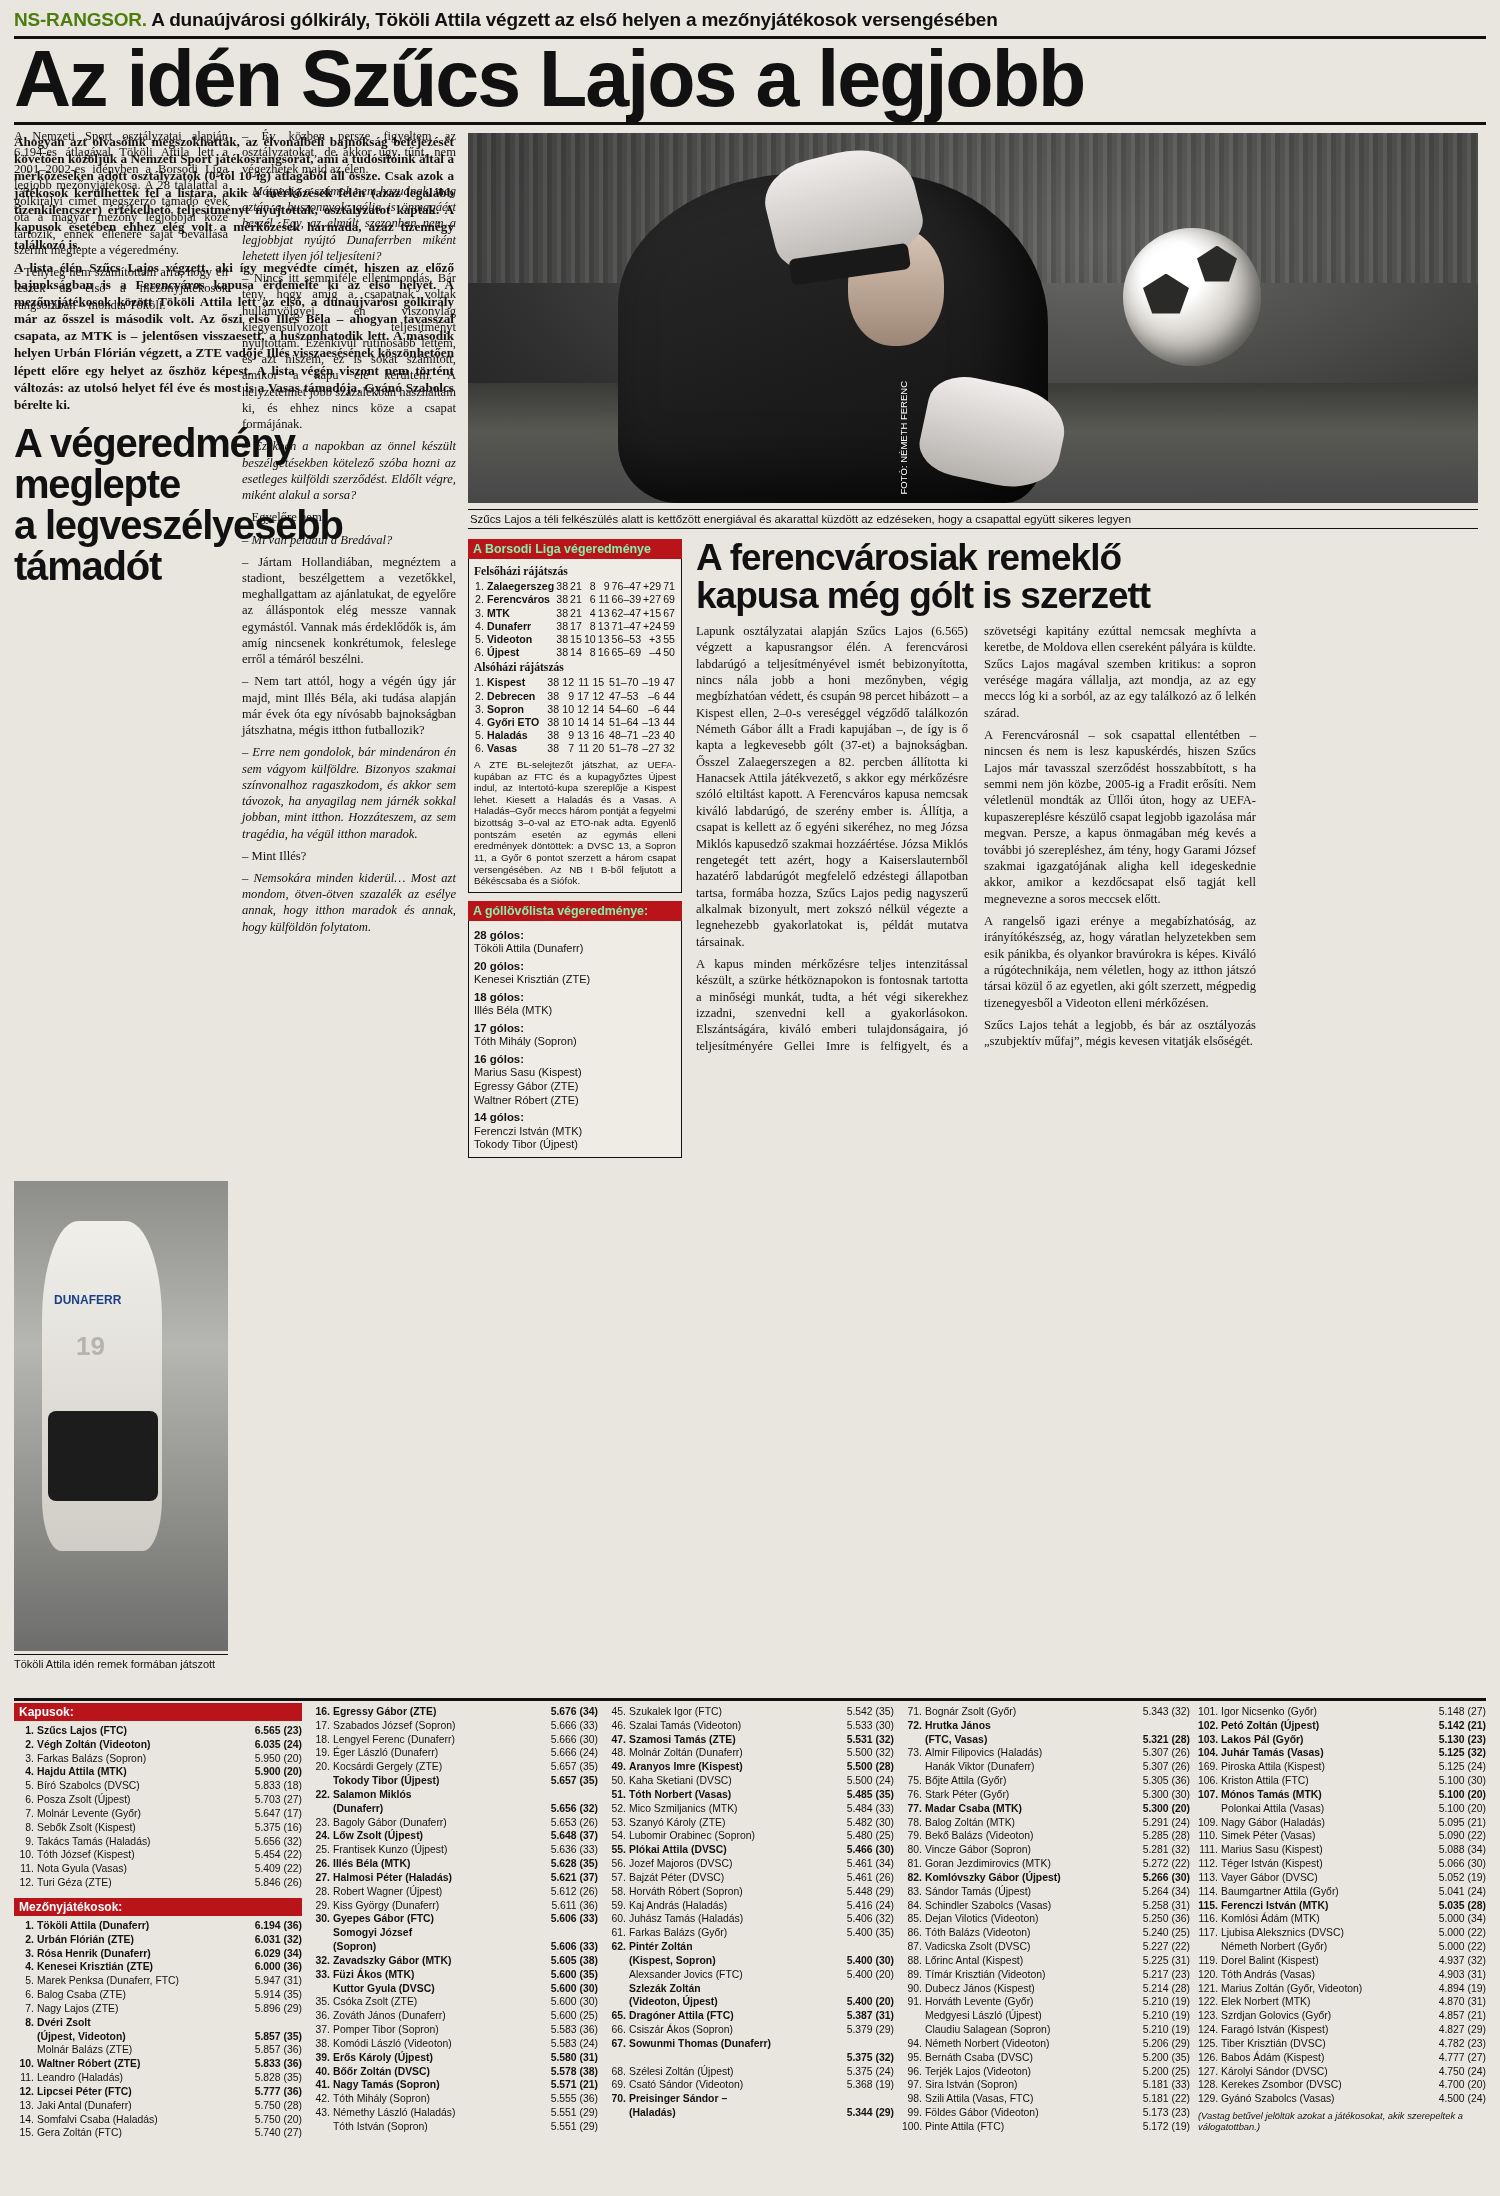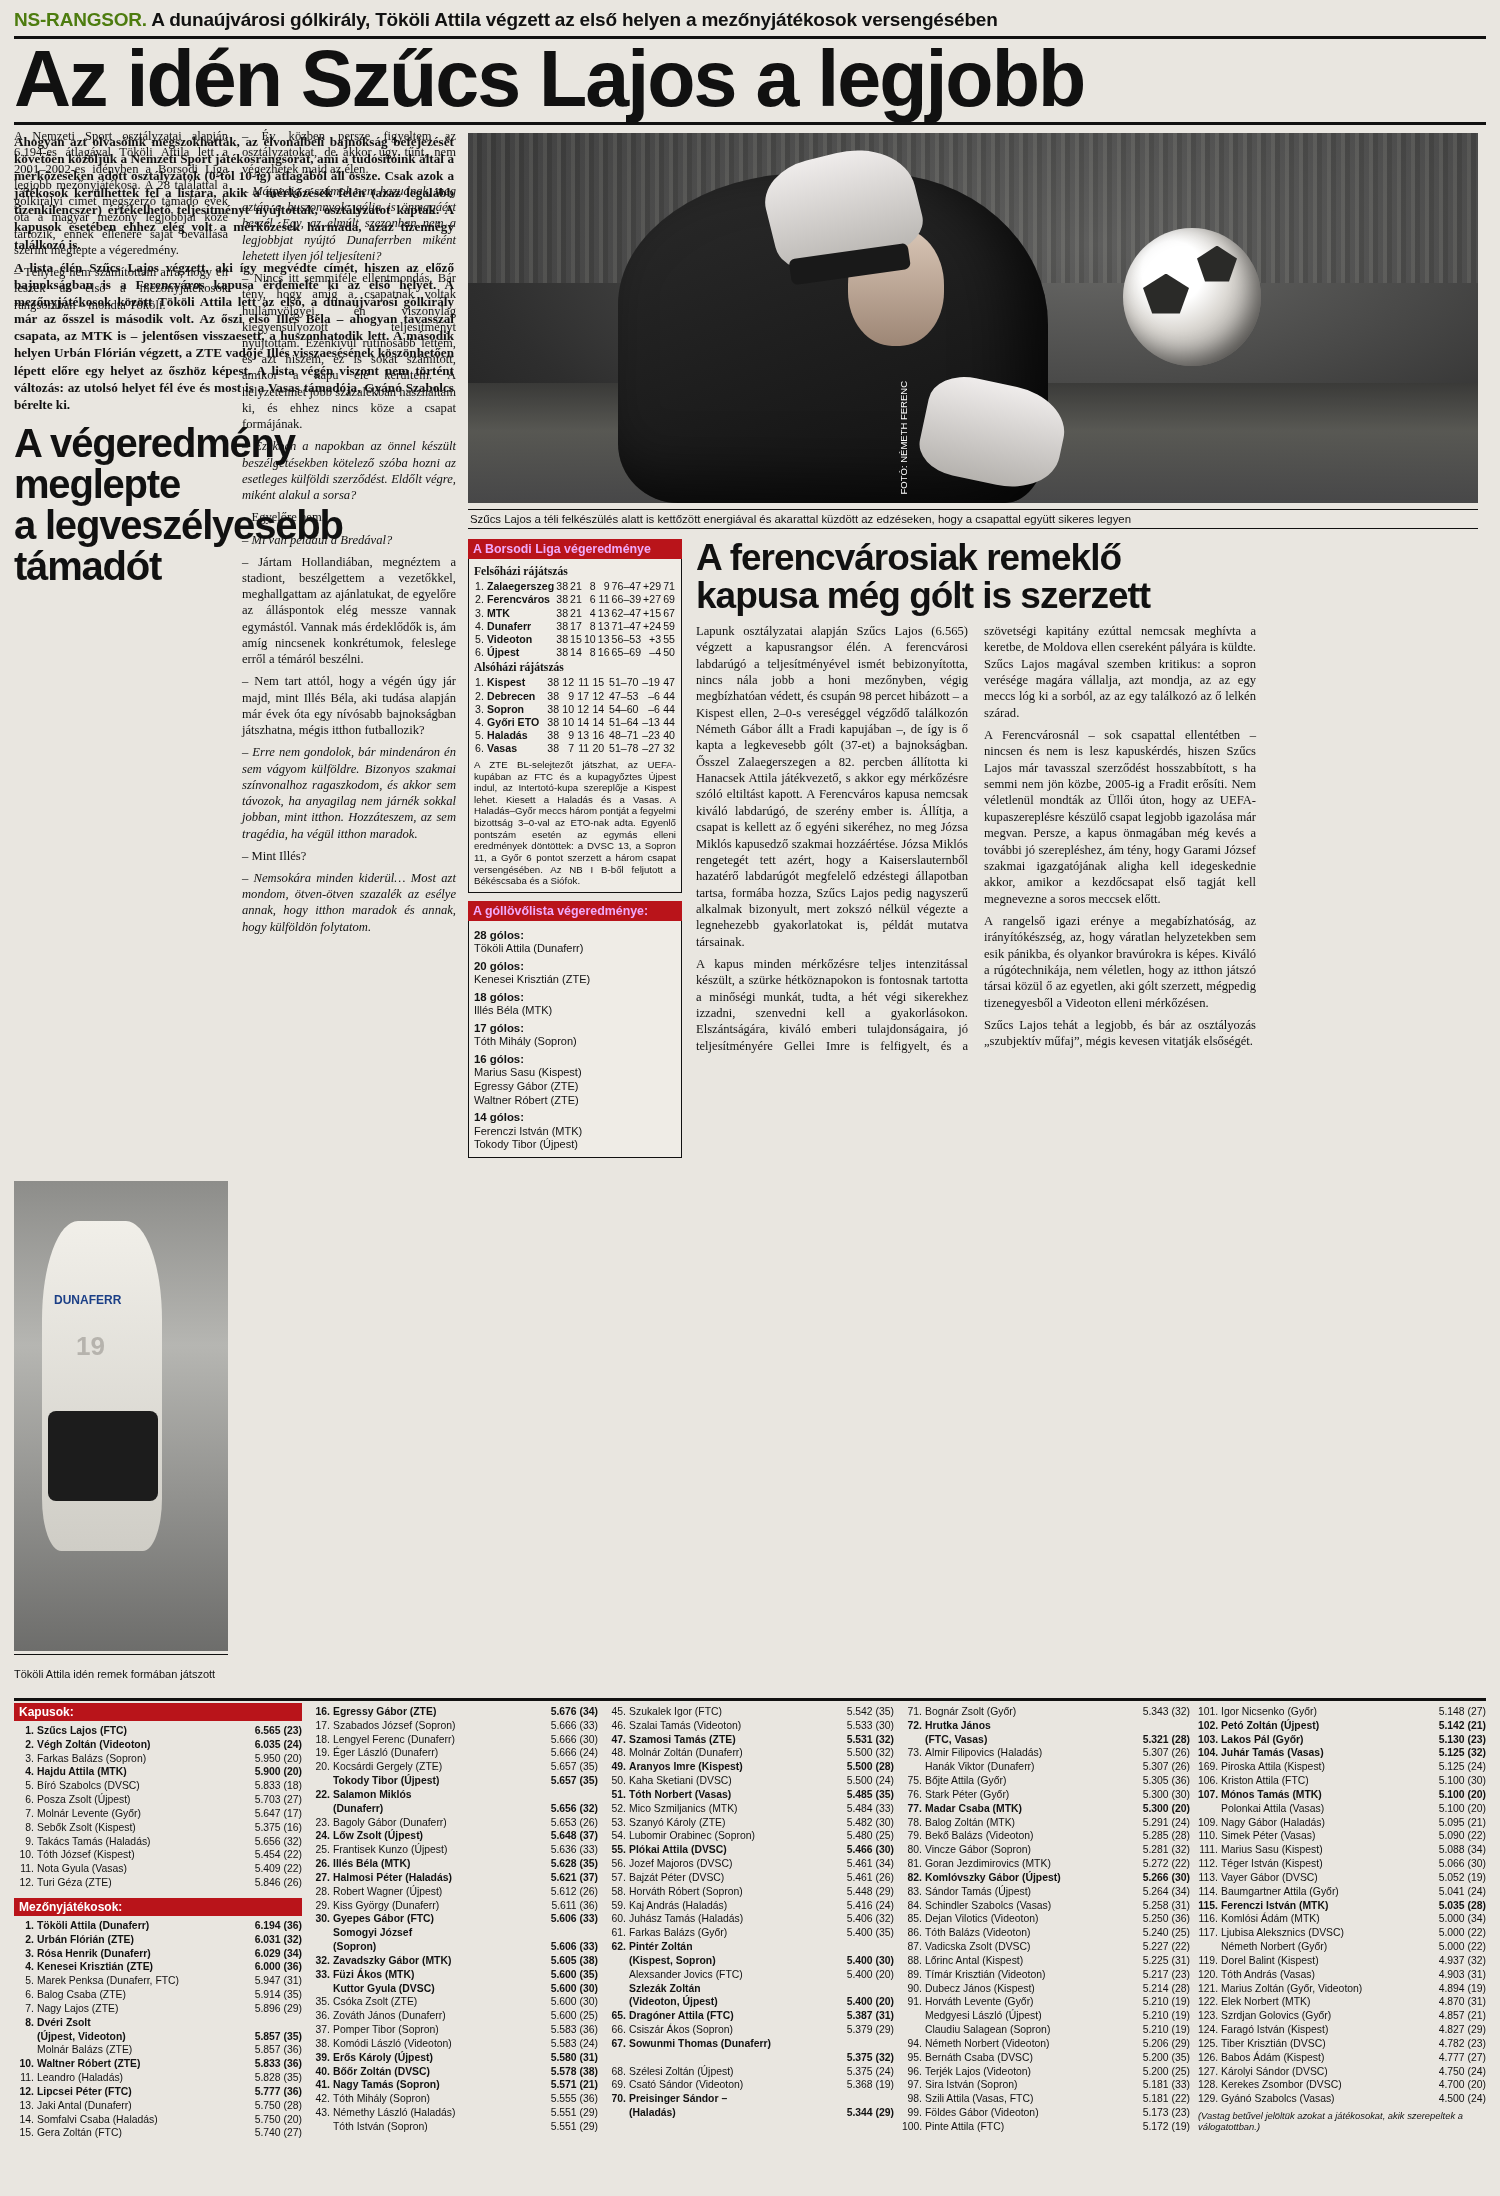--- a/index.html
+++ b/index.html
@@ -119,26 +119,26 @@
     position:relative; overflow:hidden;
   }
   .photo-2 .pl {
     position:absolute; left:28px; top:40px; width:120px; height:330px;
     background:linear-gradient(#f1efe9,#cfcdc6);
     border-radius:30% 30% 16% 16%;
   }
   .photo-2 .sh { position:absolute; left:34px; top:230px; width:110px; height:90px; background:#1c1c1c; border-radius:8px; }
   .photo-2 .num { position:absolute; left:62px; top:150px; color:#b6b3ad; font-family:"Liberation Sans",sans-serif; font-size:26px; font-weight:bold; }
   .photo-2 .sponsor { position:absolute; left:40px; top:112px; color:#1b3f86; font-family:"Liberation Sans",sans-serif; font-size:12px; font-weight:bold; }
-  .cap2 { font-family:"Liberation Sans",sans-serif; font-size:11px; border-top:1px solid #111; padding-top:13px; margin-top:3px; }
+  .cap2 { font-family:"Liberation Sans",sans-serif; font-size:11px; border-top:1px solid #111; padding-top:3px; margin-top:3px; }
 
   
   .boxcol { width:214px; }
   .boxtitle {
-    background:#b9141a; color:#f0abfc; font-family:"Liberation Sans",sans-serif;
+    background:#b9141a; color:#86efac; font-family:"Liberation Sans",sans-serif;
     font-weight:bold; font-size:12.4px; padding:3px 5px;
   }
   .boxbody { border:1px solid #111; border-top:none; padding:4px 5px 5px; background:#efece6; }
   .grp { font-family:Liberation Serif, serif; font-weight:bold; font-size:11.6px; margin:2px 0 2px; }
   table.st { width:100%; border-collapse:collapse; font-family:"Liberation Sans",sans-serif; font-size:10.6px; }
   table.st td { padding:0.6px 1px; white-space:nowrap; }
   table.st td.n { width:12px; }
   table.st td.tm { font-weight:bold; }
   table.st td.num { text-align:right; }
   .note { font-size:9.7px; line-height:1.2; text-align:justify; margin-top:4px; font-family:"Liberation Sans",sans-serif; }

